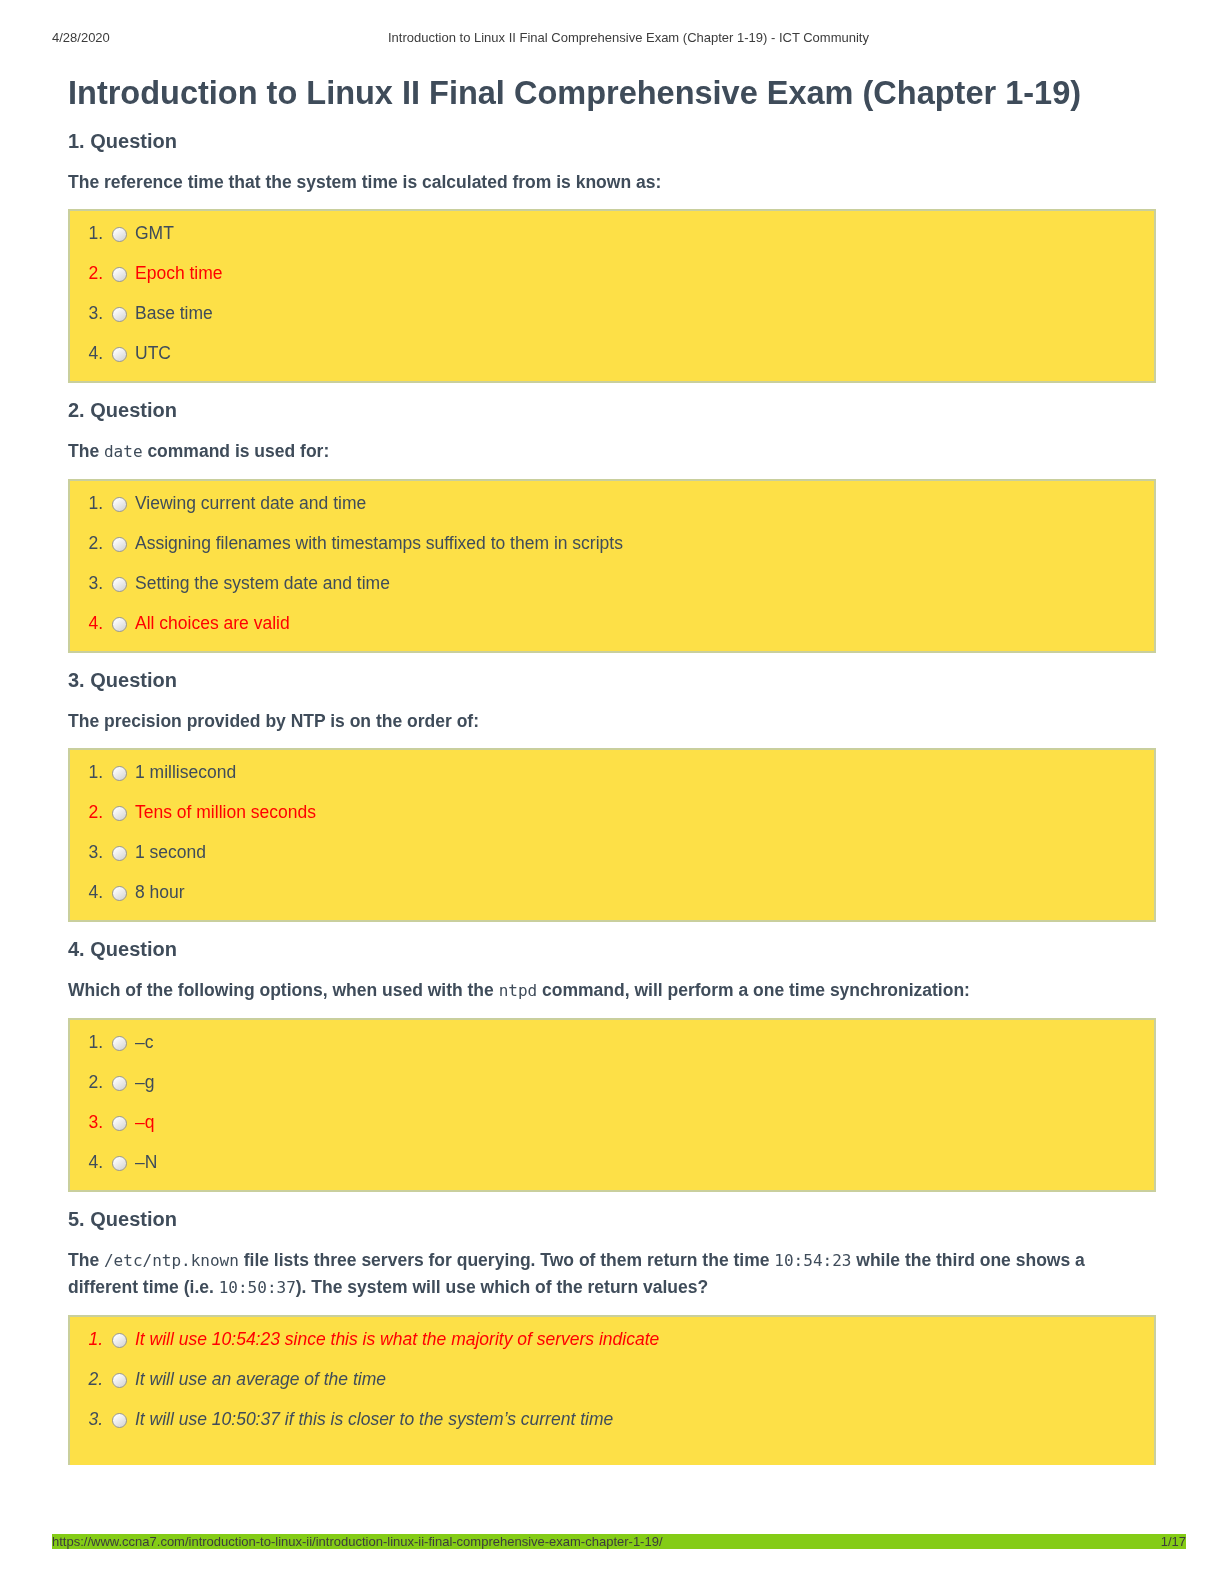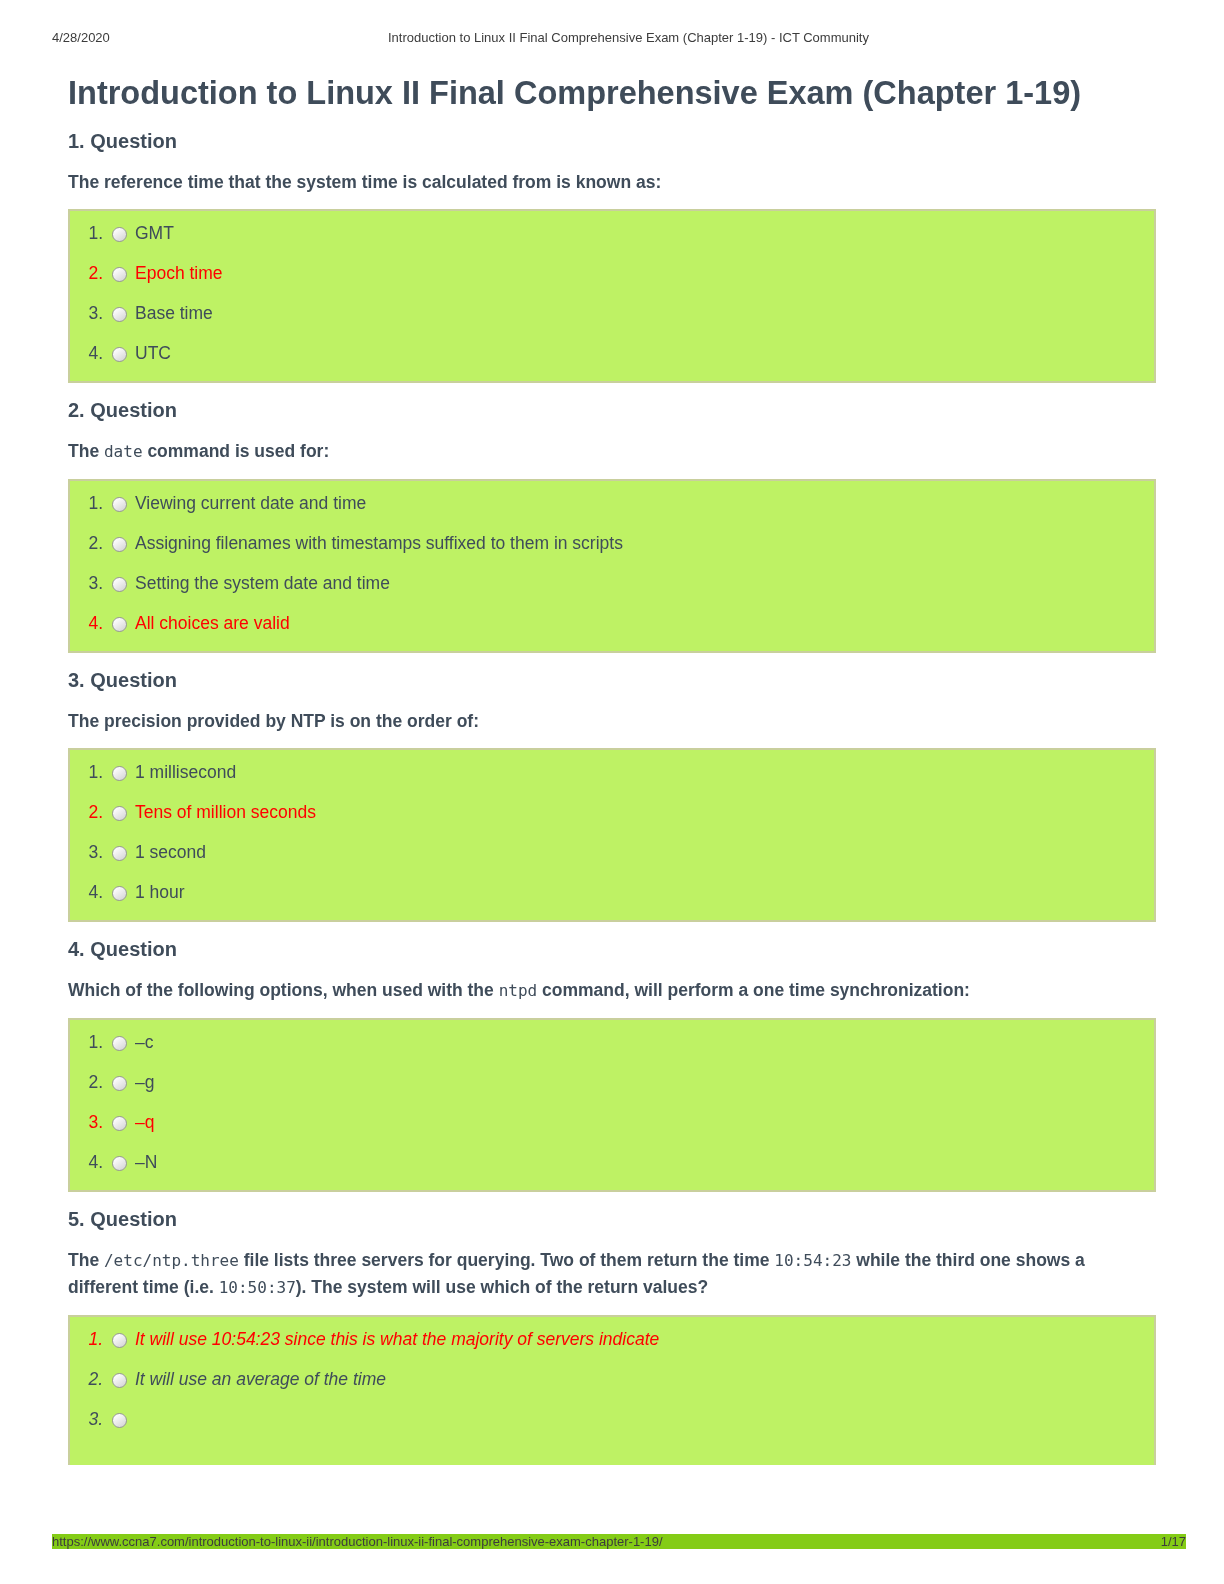--- a/index.html
+++ b/index.html
@@ -60,21 +60,21 @@
     font-weight:700;
     color:var(--text);
   }
   .q-prompt code.mono{
     font-family:"DejaVu Sans Mono","Liberation Mono",monospace;
     font-weight:400;
     font-size:16px;
   }
   .options-box{
     border:2px solid var(--border);
-    background:#bef264;
+    background:#fde047;
     margin:0 0 16px;
     padding:13px 16px 18px 8px;
   }
   .options-box.clipped{
     height:150px;
     border-bottom:none;
     overflow:hidden;
     font-style:italic;
   }
   .options-box ol{
@@ -138,44 +138,44 @@
           </div>
         </section>
         <section class="question">
           <h3 class="q-heading">3. Question</h3>
           <p class="q-prompt"><span>The precision provided by NTP is on the order of:</span></p>
           <div class="options-box">
             <ol>
               <li class="option"><span class="radio"></span><span class="opt-label">1 millisecond</span></li>
               <li class="option highlight"><span class="radio"></span><span class="opt-label">Tens of million seconds</span></li>
               <li class="option"><span class="radio"></span><span class="opt-label">1 second</span></li>
-              <li class="option"><span class="radio"></span><span class="opt-label">1 hour</span></li>
+              <li class="option"><span class="radio"></span><span class="opt-label">8 hour</span></li>
             </ol>
           </div>
         </section>
         <section class="question">
           <h3 class="q-heading">4. Question</h3>
           <p class="q-prompt"><span>Which of the following options, when used with the </span><code class="mono">ntpd</code><span> command, will perform a one time synchronization:</span></p>
           <div class="options-box">
             <ol>
               <li class="option"><span class="radio"></span><span class="opt-label">–c</span></li>
               <li class="option"><span class="radio"></span><span class="opt-label">–g</span></li>
               <li class="option highlight"><span class="radio"></span><span class="opt-label">–q</span></li>
               <li class="option"><span class="radio"></span><span class="opt-label">–N</span></li>
             </ol>
           </div>
         </section>
         <section class="question">
           <h3 class="q-heading">5. Question</h3>
-          <p class="q-prompt"><span>The </span><code class="mono">/etc/ntp.three</code><span> file lists three servers for querying. Two of them return the time </span><code class="mono">10:54:23</code><span> while the third one shows a different time (i.e. </span><code class="mono">10:50:37</code><span>). The system will use which of the return values?</span></p>
+          <p class="q-prompt"><span>The </span><code class="mono">/etc/ntp.known</code><span> file lists three servers for querying. Two of them return the time </span><code class="mono">10:54:23</code><span> while the third one shows a different time (i.e. </span><code class="mono">10:50:37</code><span>). The system will use which of the return values?</span></p>
           <div class="options-box clipped">
             <ol>
               <li class="option highlight"><span class="radio"></span><span class="opt-label">It will use 10:54:23 since this is what the majority of servers indicate</span></li>
               <li class="option"><span class="radio"></span><span class="opt-label">It will use an average of the time</span></li>
-              <li class="option"><span class="radio"></span></li>
+              <li class="option"><span class="radio"></span><span class="opt-label">It will use 10:50:37 if this is closer to the system’s current time</span></li>
             </ol>
           </div>
         </section>
       </div>
   </main>
 
   <footer class="print-footer">
     <span>https://www.ccna7.com/introduction-to-linux-ii/introduction-linux-ii-final-comprehensive-exam-chapter-1-19/</span>
     <span>1/17</span>
   </footer>

